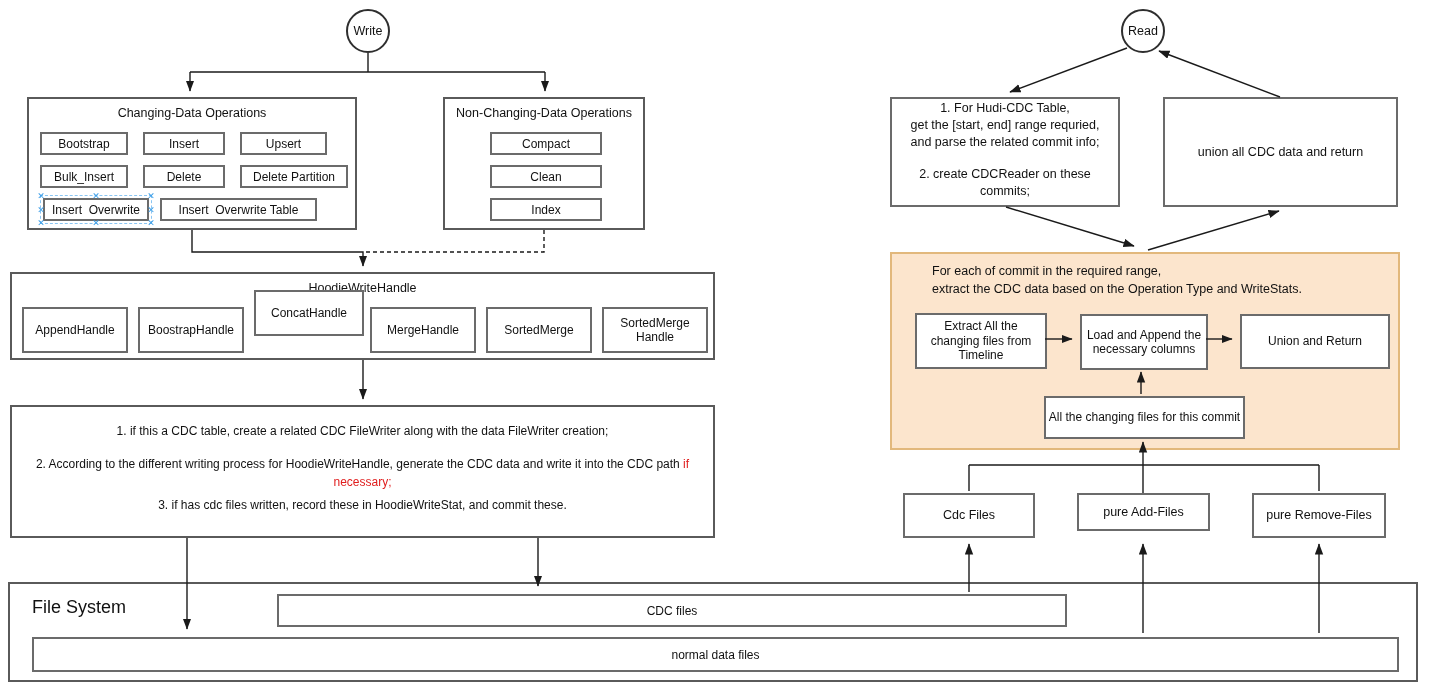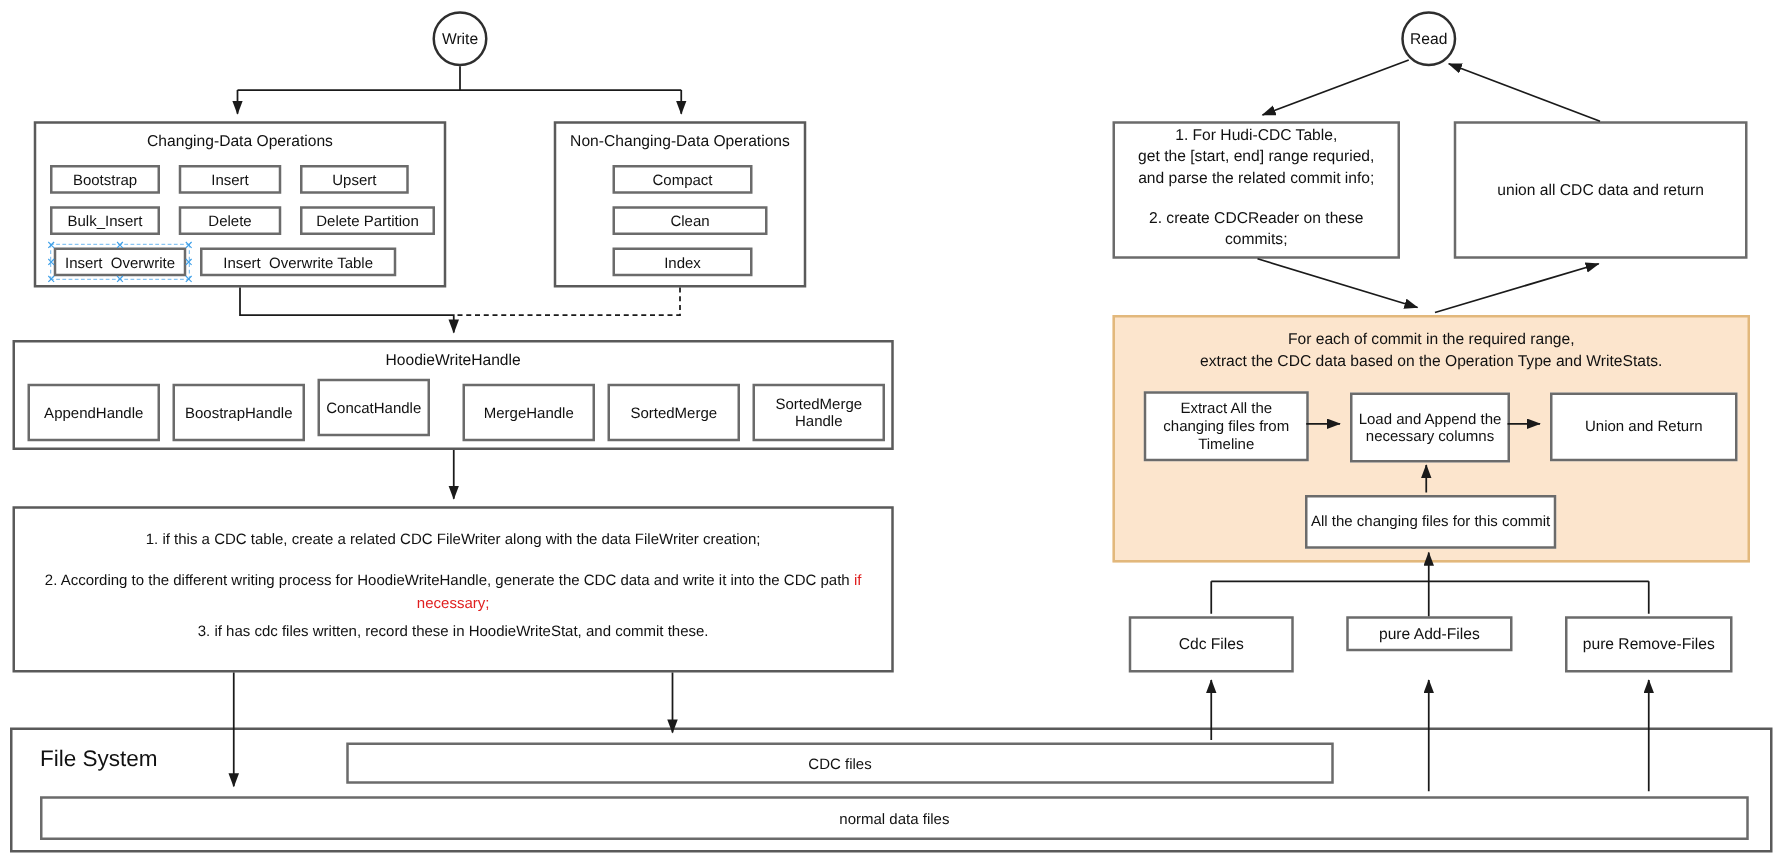--- a/index.html
+++ b/index.html
@@ -24,21 +24,21 @@
   .steps{position:absolute;left:10px;top:405px;width:705px;height:133px;border:2px solid #5a5a5a;
       background:#fff;box-sizing:border-box;text-align:center;font-size:12px;}
   .steps p{margin:0;padding:0 8px;}
   .steps .p1{margin-top:17px;}
   .steps .p2{margin-top:17px;line-height:1.5;}
   .steps .p3{margin-top:7px;}
   .red{color:#e01e1e;}
   
   .orange{position:absolute;left:890px;top:252px;width:510px;height:198px;background:#fce5cd;
       border:2px solid #e2b87c;box-sizing:border-box;}
-  .orange-title{text-align:center;font-size:12.5px;line-height:1.45;margin-top:8px;}
+  .orange-title{font-size:12.5px;line-height:1.45;margin-top:8px;padding-left:40px;}
   
   .prepare{position:absolute;left:890px;top:97px;width:230px;height:110px;border:2px solid #6b6b6b;
       background:#fff;box-sizing:border-box;display:flex;flex-direction:column;justify-content:center;
       text-align:center;font-size:12.5px;line-height:1.35;}
   .prepare .gap{height:12px;}
   .prepare .wrapline{width:205px;margin:4px auto;}
   
   .fs-title{position:absolute;left:22px;top:13px;font-size:18px;}
   
   .sel{position:absolute;left:-5px;top:-5px;right:-5px;bottom:-5px;border:1px dashed #8ac5f2;pointer-events:none;}
@@ -75,33 +75,33 @@
         <span class="h" style="left:50%;top:100%;">✕</span>
         <span class="h" style="left:100%;top:100%;">✕</span>
       </div>
     </div>
     <div class="op" style="left:131px;top:99px;width:157px;height:23px;"><span>Insert  Overwrite Table</span></div>
   </div>
 
   <div class="group" style="left:443px;top:97px;width:202px;height:133px;">
     <div class="group-title">Non-Changing-Data Operations</div>
     <div class="op" style="left:45px;top:33px;width:112px;height:23px;"><span>Compact</span></div>
-    <div class="op" style="left:45px;top:66px;width:124px;height:23px;"><span>Clean</span></div>
+    <div class="op" style="left:45px;top:66px;width:112px;height:23px;"><span>Clean</span></div>
     <div class="op" style="left:45px;top:99px;width:112px;height:23px;"><span>Index</span></div>
   </div>
 
   <div class="group" style="left:10px;top:272px;width:705px;height:88px;">
     <div class="group-title">HoodieWriteHandle</div>
     <div class="box" style="left:10px;top:33px;width:106px;height:46px;">
         <span>AppendHandle</span>
       </div>
     <div class="box" style="left:126px;top:33px;width:106px;height:46px;">
         <span>BoostrapHandle</span>
       </div>
-    <div class="box" style="left:242px;top:29px;width:90px;height:46px;">
+    <div class="box" style="left:242px;top:16px;width:110px;height:46px;">
         <span>ConcatHandle</span>
       </div>
     <div class="box" style="left:358px;top:33px;width:106px;height:46px;">
         <span>MergeHandle</span>
       </div>
     <div class="box" style="left:474px;top:33px;width:106px;height:46px;">
         <span>SortedMerge</span>
       </div>
     <div class="box" style="left:590px;top:33px;width:106px;height:46px;">
         <span>SortedMerge Handle</span>
@@ -155,21 +155,21 @@
         <span>Union and Return</span>
       </div>
     <div class="box" style="left:152px;top:142px;width:201px;height:43px;">
         <span>All the changing files for this commit</span>
       </div>
   </div>
 
   <div class="box" style="left:903px;top:493px;width:132px;height:45px;font-size:12.5px;">
     <span>Cdc Files</span>
   </div>
-  <div class="box" style="left:1077px;top:493px;width:133px;height:28px;font-size:12.5px;">
+  <div class="box" style="left:1077px;top:493px;width:133px;height:38px;font-size:12.5px;">
     <span>pure Add-Files</span>
   </div>
   <div class="box" style="left:1252px;top:493px;width:134px;height:45px;font-size:12.5px;">
     <span>pure Remove-Files</span>
   </div>
 
   <svg class="wires" width="1429" height="693" viewBox="0 0 1429 693">
     <defs>
       <marker id="arr" markerWidth="9" markerHeight="8" refX="7.5" refY="3" orient="auto">
         <path d="M0,0 L8,3 L0,6 z" fill="#1a1a1a"></path>

